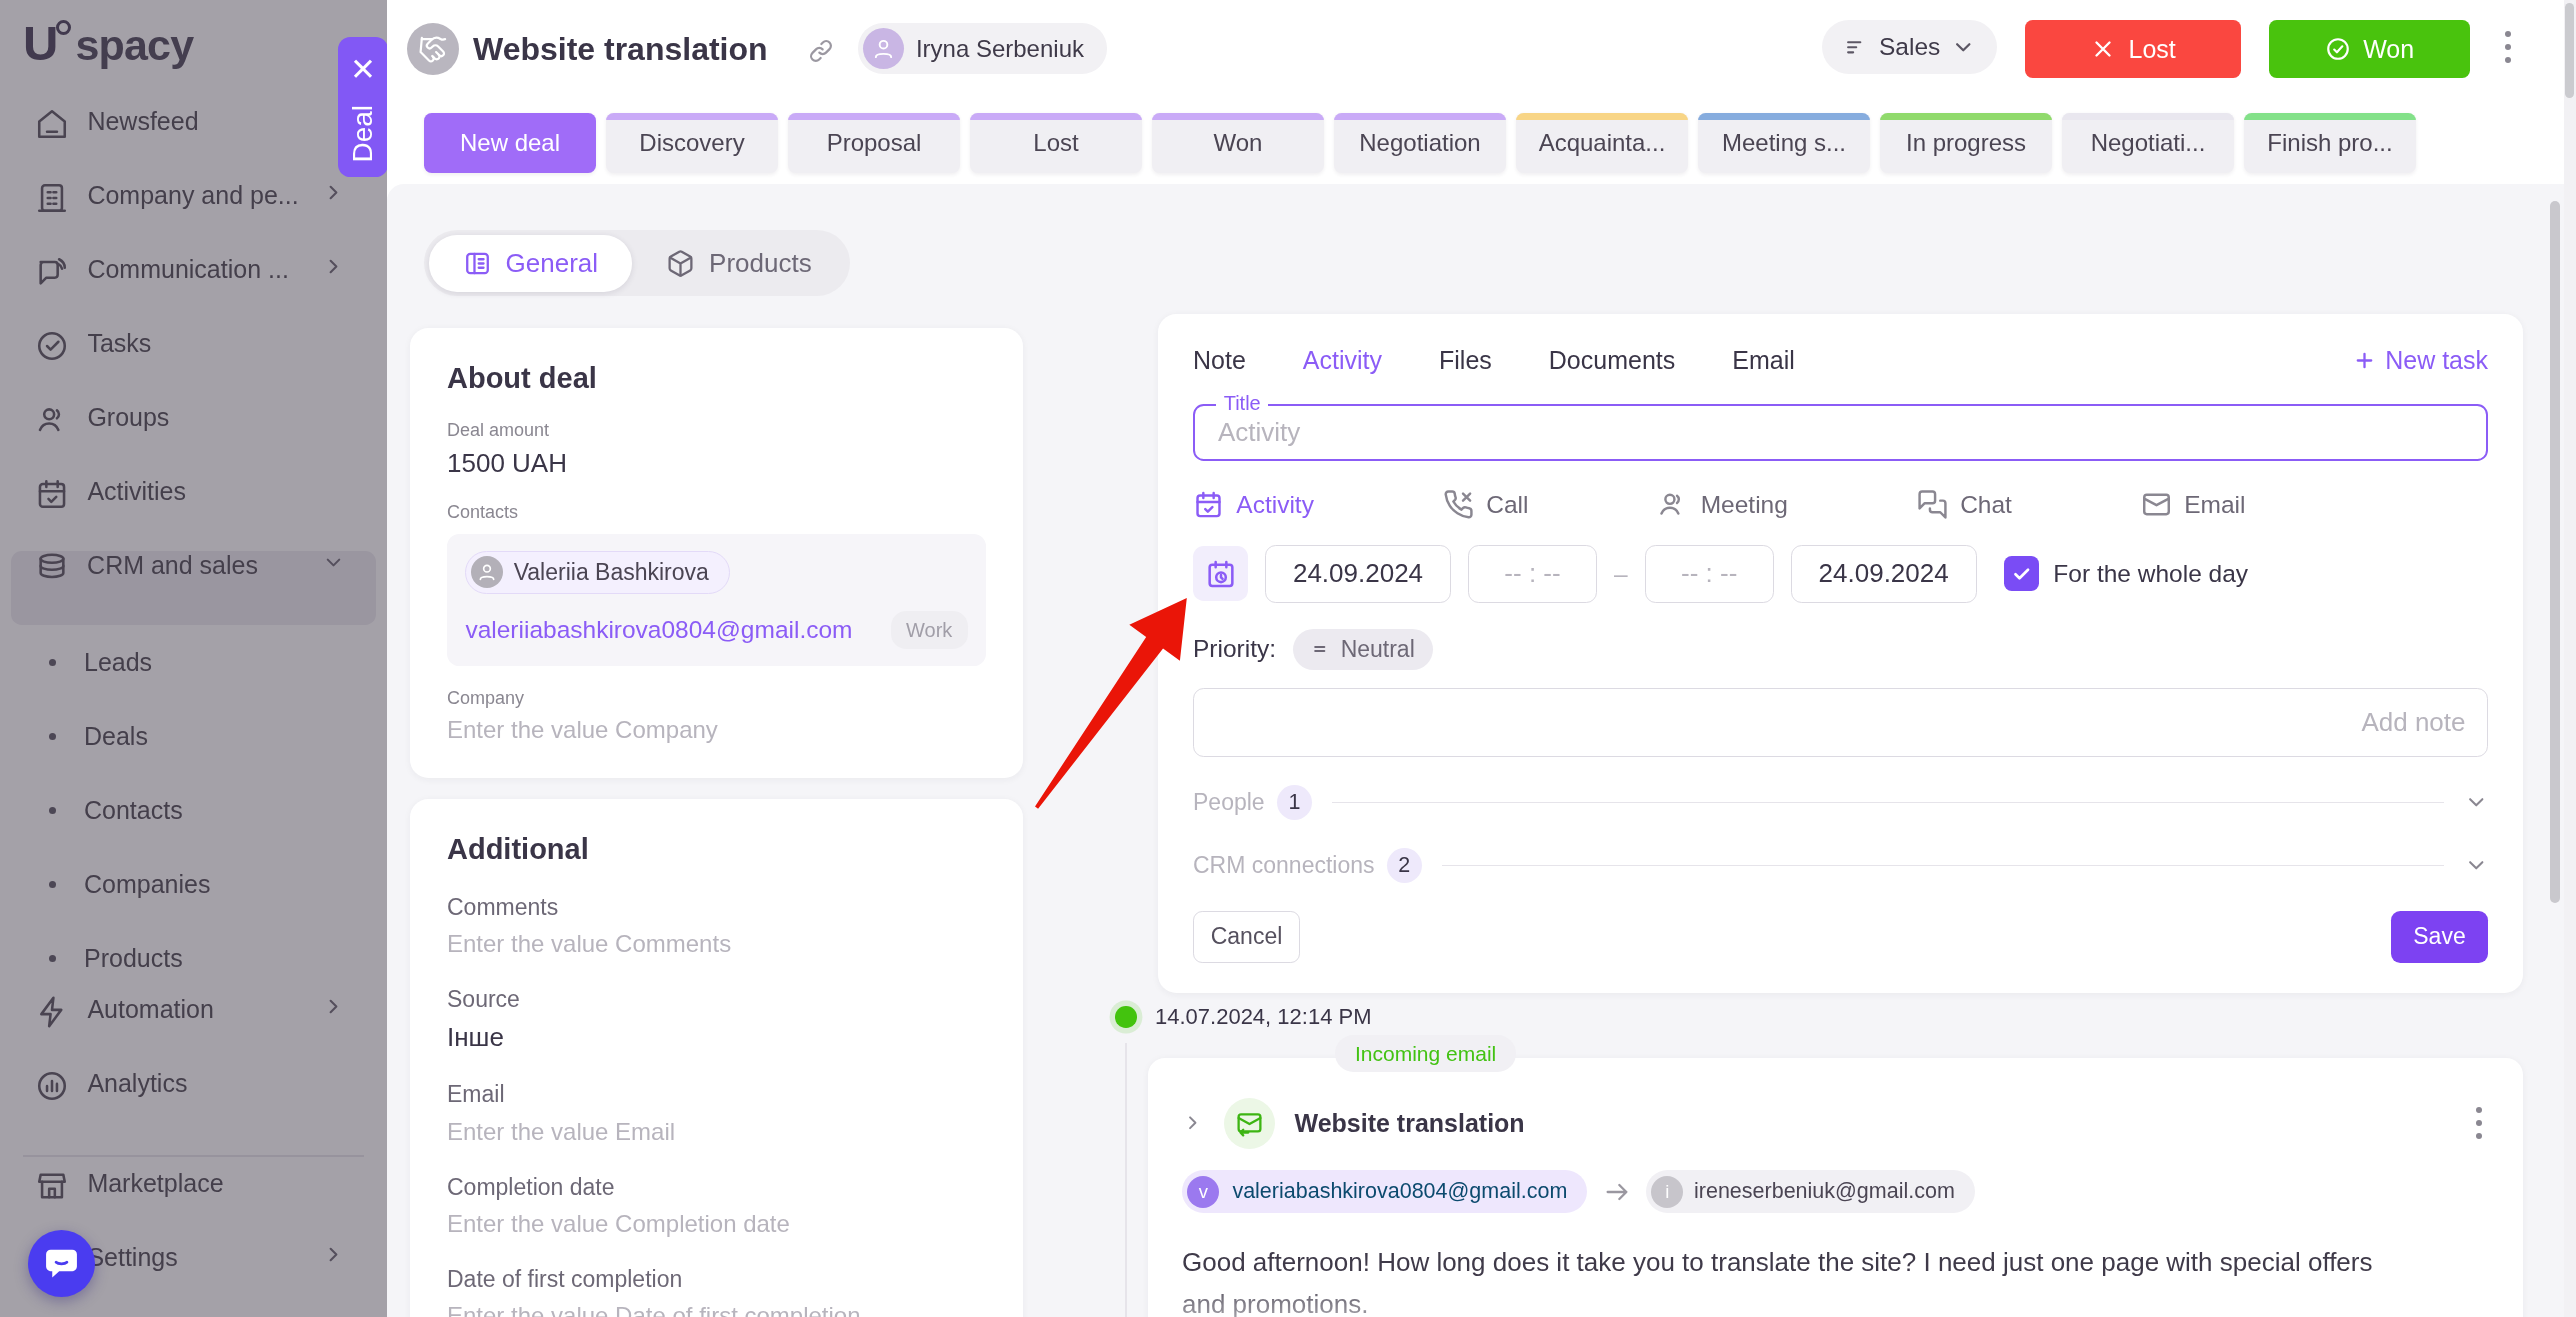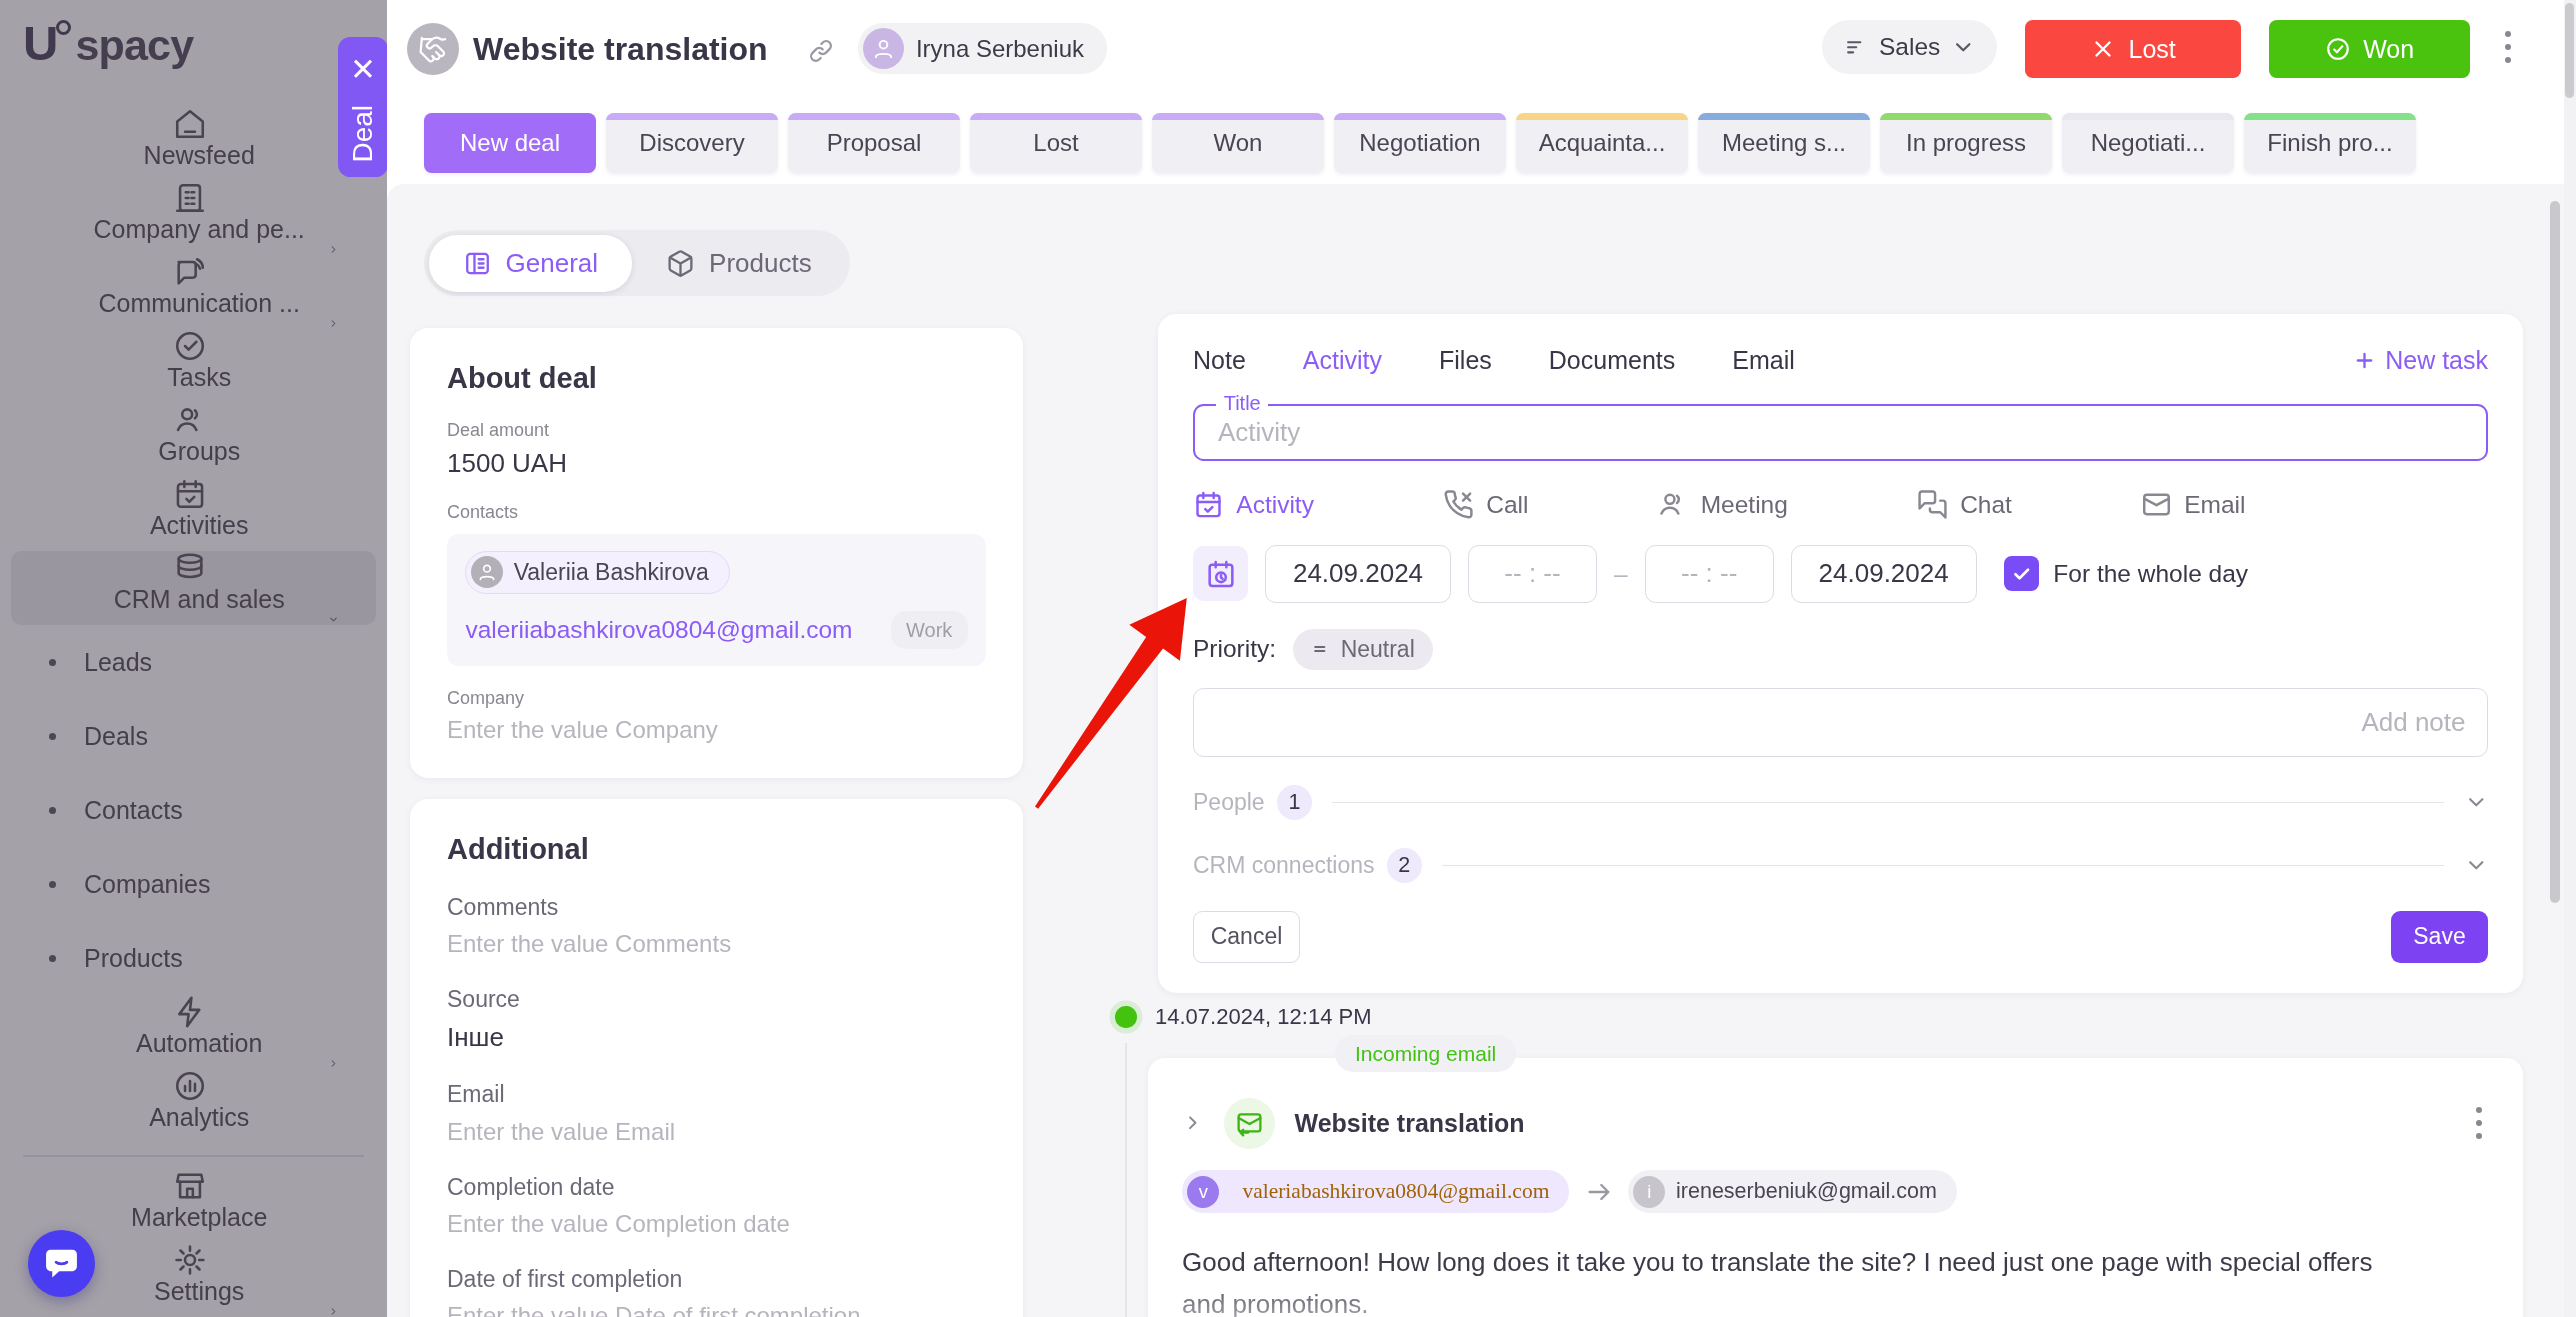--- a/index.html
+++ b/index.html
@@ -6,21 +6,21 @@
   body { font-family:"Liberation Sans","DejaVu Sans",sans-serif; background:#fff; }
   .app { position:relative; width:2576px; height:1317px; overflow:hidden; background:#fff; }
 
   
   .sidebar { position:absolute; left:0; top:0; width:387px; height:100%; background:#fff; z-index:1; }
   .logo { position:absolute; left:23px; top:15.3px; display:flex; align-items:baseline; }
   .logo .u { font-size:49px; font-weight:800; color:#453c55; position:relative; }
   .logo .u::after { content:""; position:absolute; right:-12.3px; top:4.6px; width:9.2px; height:9.2px; border:3.1px solid #453c55; border-radius:50%; }
   .logo .rest { font-size:43px; font-weight:700; color:#4a4458; letter-spacing:-0.8px; margin-left:17px; }
   .nav { position:absolute; top:107px; left:0; right:0; }
-  .nav-item { height:74px; display:flex; align-items:center; padding:0 42px 0 35px; cursor:pointer;flex-direction:column; }
+  .nav-item { height:74px; display:flex; padding:0 42px 0 35px; cursor:pointer; }
   .nav-item .ic { width:34px; height:34px; flex:0 0 34px; color:#55505c; }
   .nav-item .lbl { margin-left:18.4px; font-size:25px; color:#4b4650; white-space:nowrap; }
   .nav-item .chev { margin-left:auto; width:23px; height:23px; color:#6a6572; }
   .nav-item.active { background:#eceaf0; border-radius:10.7px; margin:0 10.7px; padding:0 31px 0 24px; }
   .nav-sub { height:74px; display:flex; align-items:center; padding-left:49px; cursor:pointer; }
   .nav-sub .dot { width:7px; height:7px; border-radius:50%; background:#5a5562; }
   .nav-sub .lbl { margin-left:28px; font-size:25px; color:#4b4650; }
   .nav-div { height:1.5px; background:#e7e5ea; margin:12.3px 23px; }
   .dim { position:absolute; left:0; top:0; width:387px; height:100%; background:rgba(62,56,70,0.47); z-index:4; }
   .fab { position:absolute; left:28px; top:1230px; width:67px; height:67px; border-radius:50%; background:#4a3cf0; border:none; z-index:5; display:flex; align-items:center; justify-content:center; box-shadow:0 4.6px 14px rgba(40,30,120,.35); cursor:pointer; }
@@ -139,21 +139,21 @@
   .ec-head .chev { width:21.5px; height:21.5px; color:#8a8791; cursor:pointer; }
   .ec-ic { width:51px; height:51px; border-radius:50%; background:#ecf7e6; display:flex; align-items:center; justify-content:center; }
   .ec-ic svg { width:29px; height:29px; color:#3db513; }
   .ec-subj { font-size:25px; font-weight:700; color:#3a3547; }
   .ec-head .kebab { margin-left:auto; }
   .ec-chips { margin-top:20px; display:flex; align-items:center; }
   .mail-chip { display:inline-flex; align-items:center; height:43px; border-radius:21.5px; padding:0 20px 0 5.4px; cursor:pointer; }
   .mail-chip .av { width:32px; height:32px; border-radius:50%; display:flex; align-items:center; justify-content:center; font-size:18.4px; color:#fff; }
   .mail-chip.from { background:#eee7fd; }
   .mail-chip.from .av { background:#9b79ef; }
-  .mail-chip.from .adr { margin-left:23px; font-size:21.5px; color:#a16207;font-family:Liberation Serif, serif; }
+  .mail-chip.from .adr { margin-left:13px; font-size:21.5px; color:#0c4a6e; }
   .mail-chip.to { background:#f1f0f4; }
   .mail-chip.to .av { background:#c7c5cb; }
   .mail-chip.to .adr { margin-left:10.7px; font-size:21.5px; color:#4b4553; }
   .arrow-ic { width:28px; height:28px; color:#9a97a0; margin:0 15.3px; }
   .msg { margin-top:29px; max-width:1211px; font-size:26px; line-height:1.6; color:#3f3a49;
          -webkit-mask-image:linear-gradient(180deg,#000 40%,rgba(0,0,0,.40) 100%);
          mask-image:linear-gradient(180deg,#000 40%,rgba(0,0,0,.40) 100%); }
 
   
   .scroll-outer { position:absolute; right:0; top:0; width:12.3px; height:100%; background:#f2f1f4; z-index:8; }

